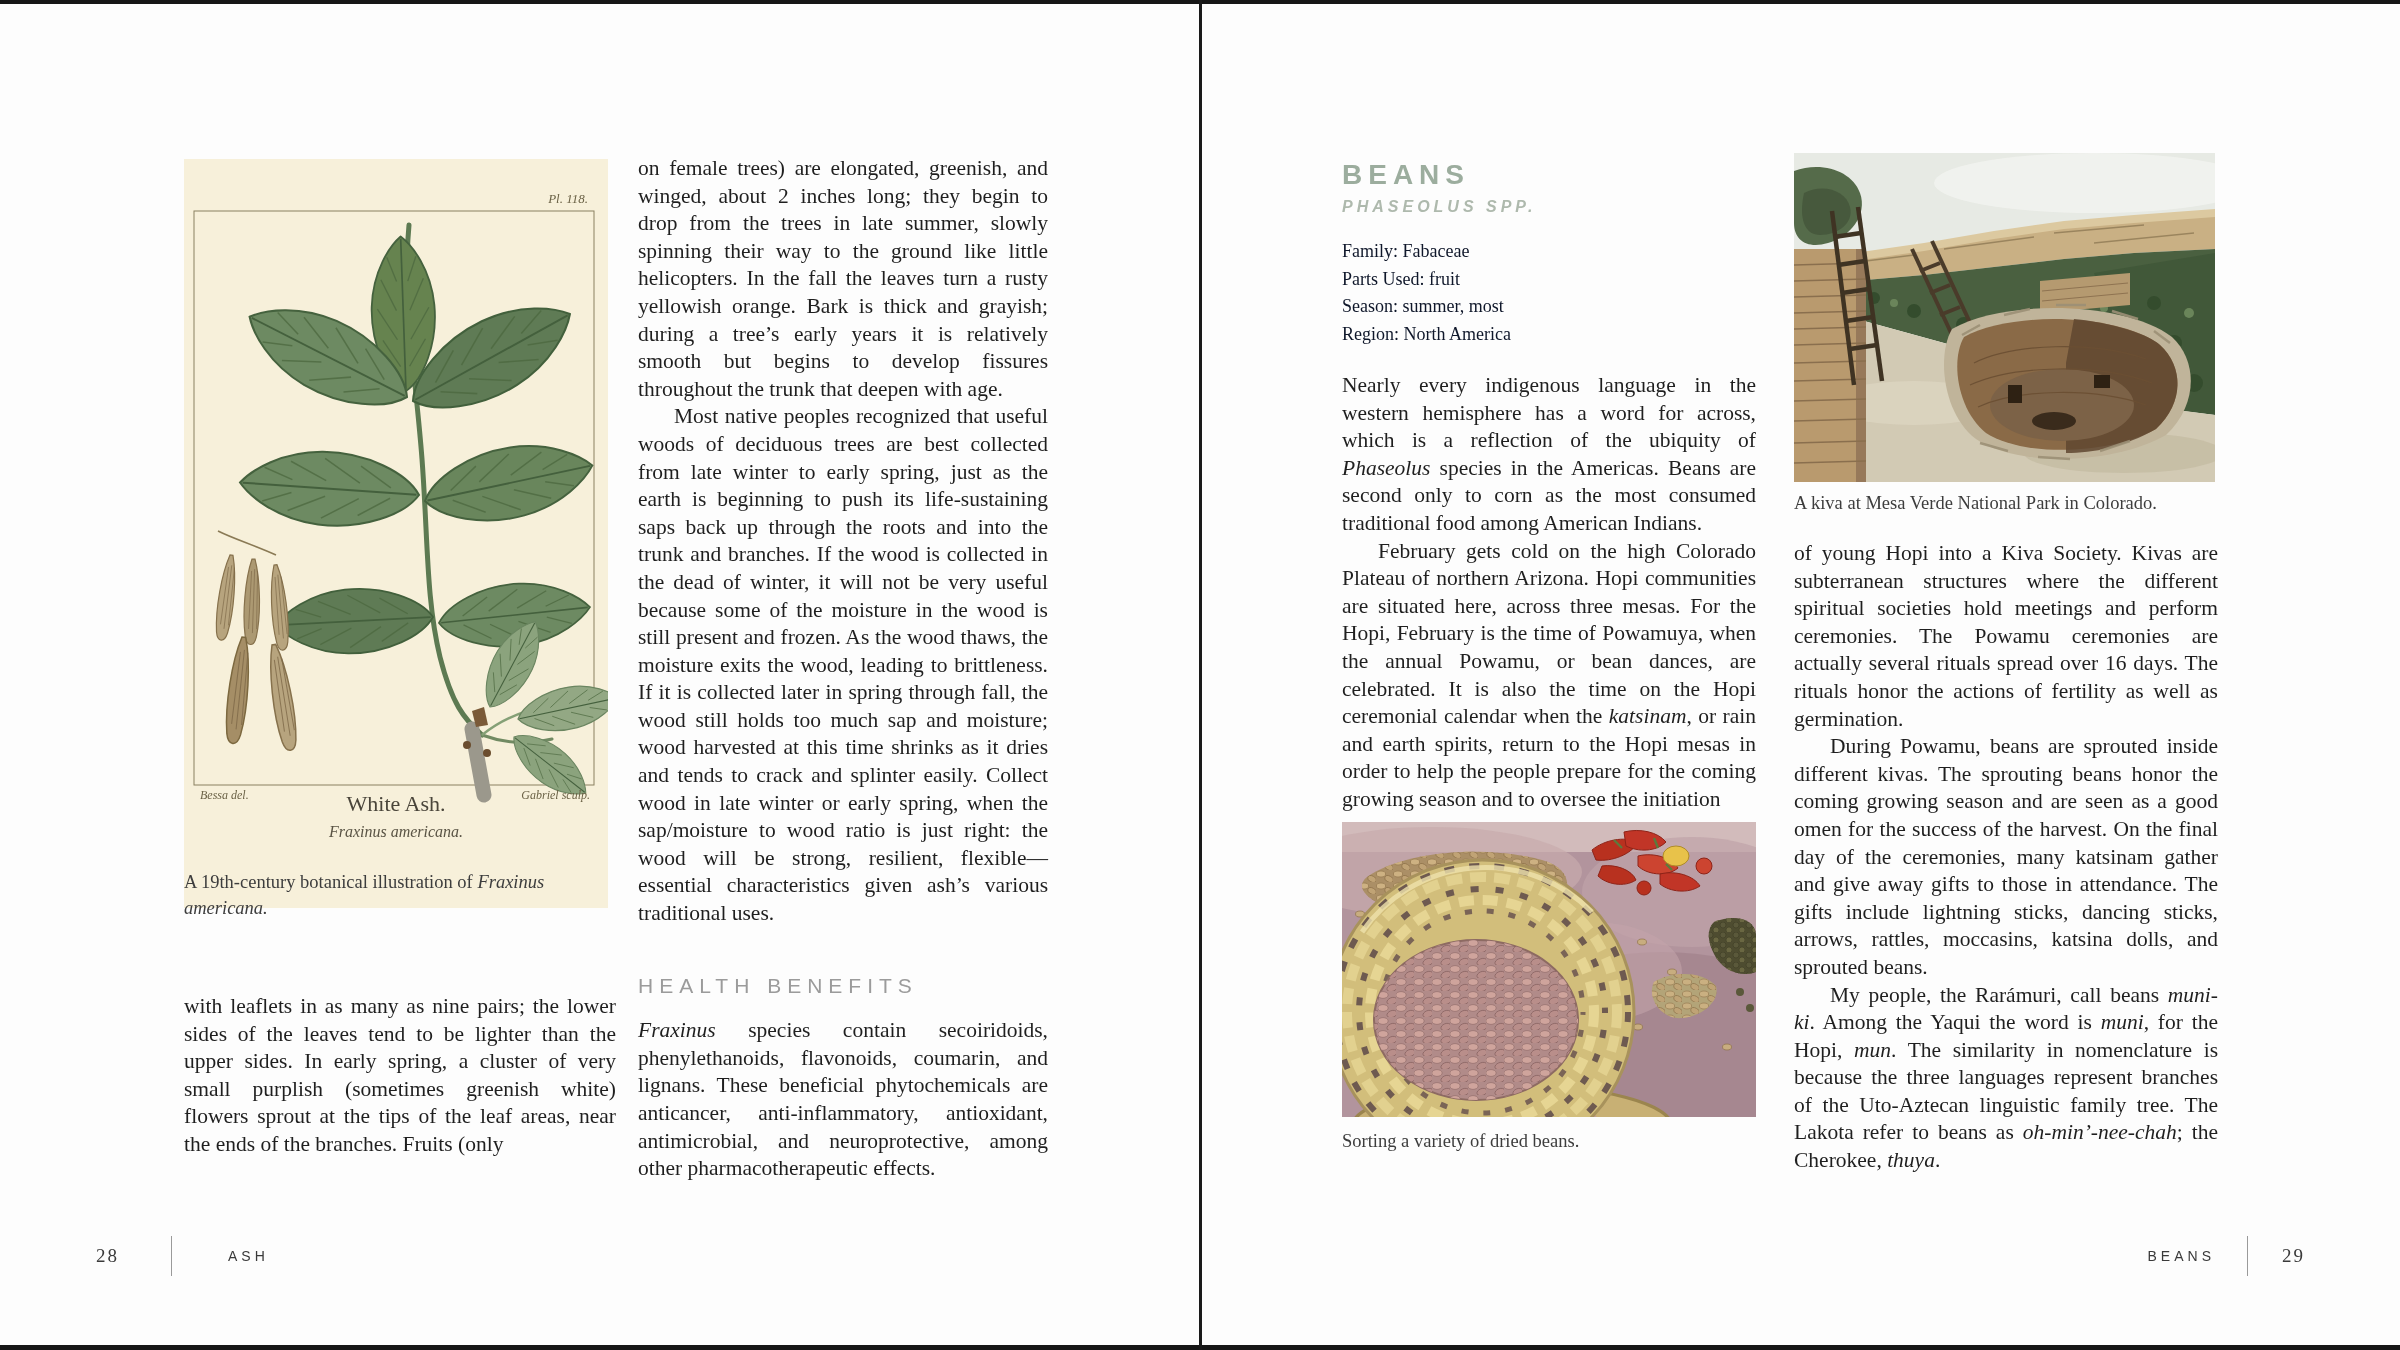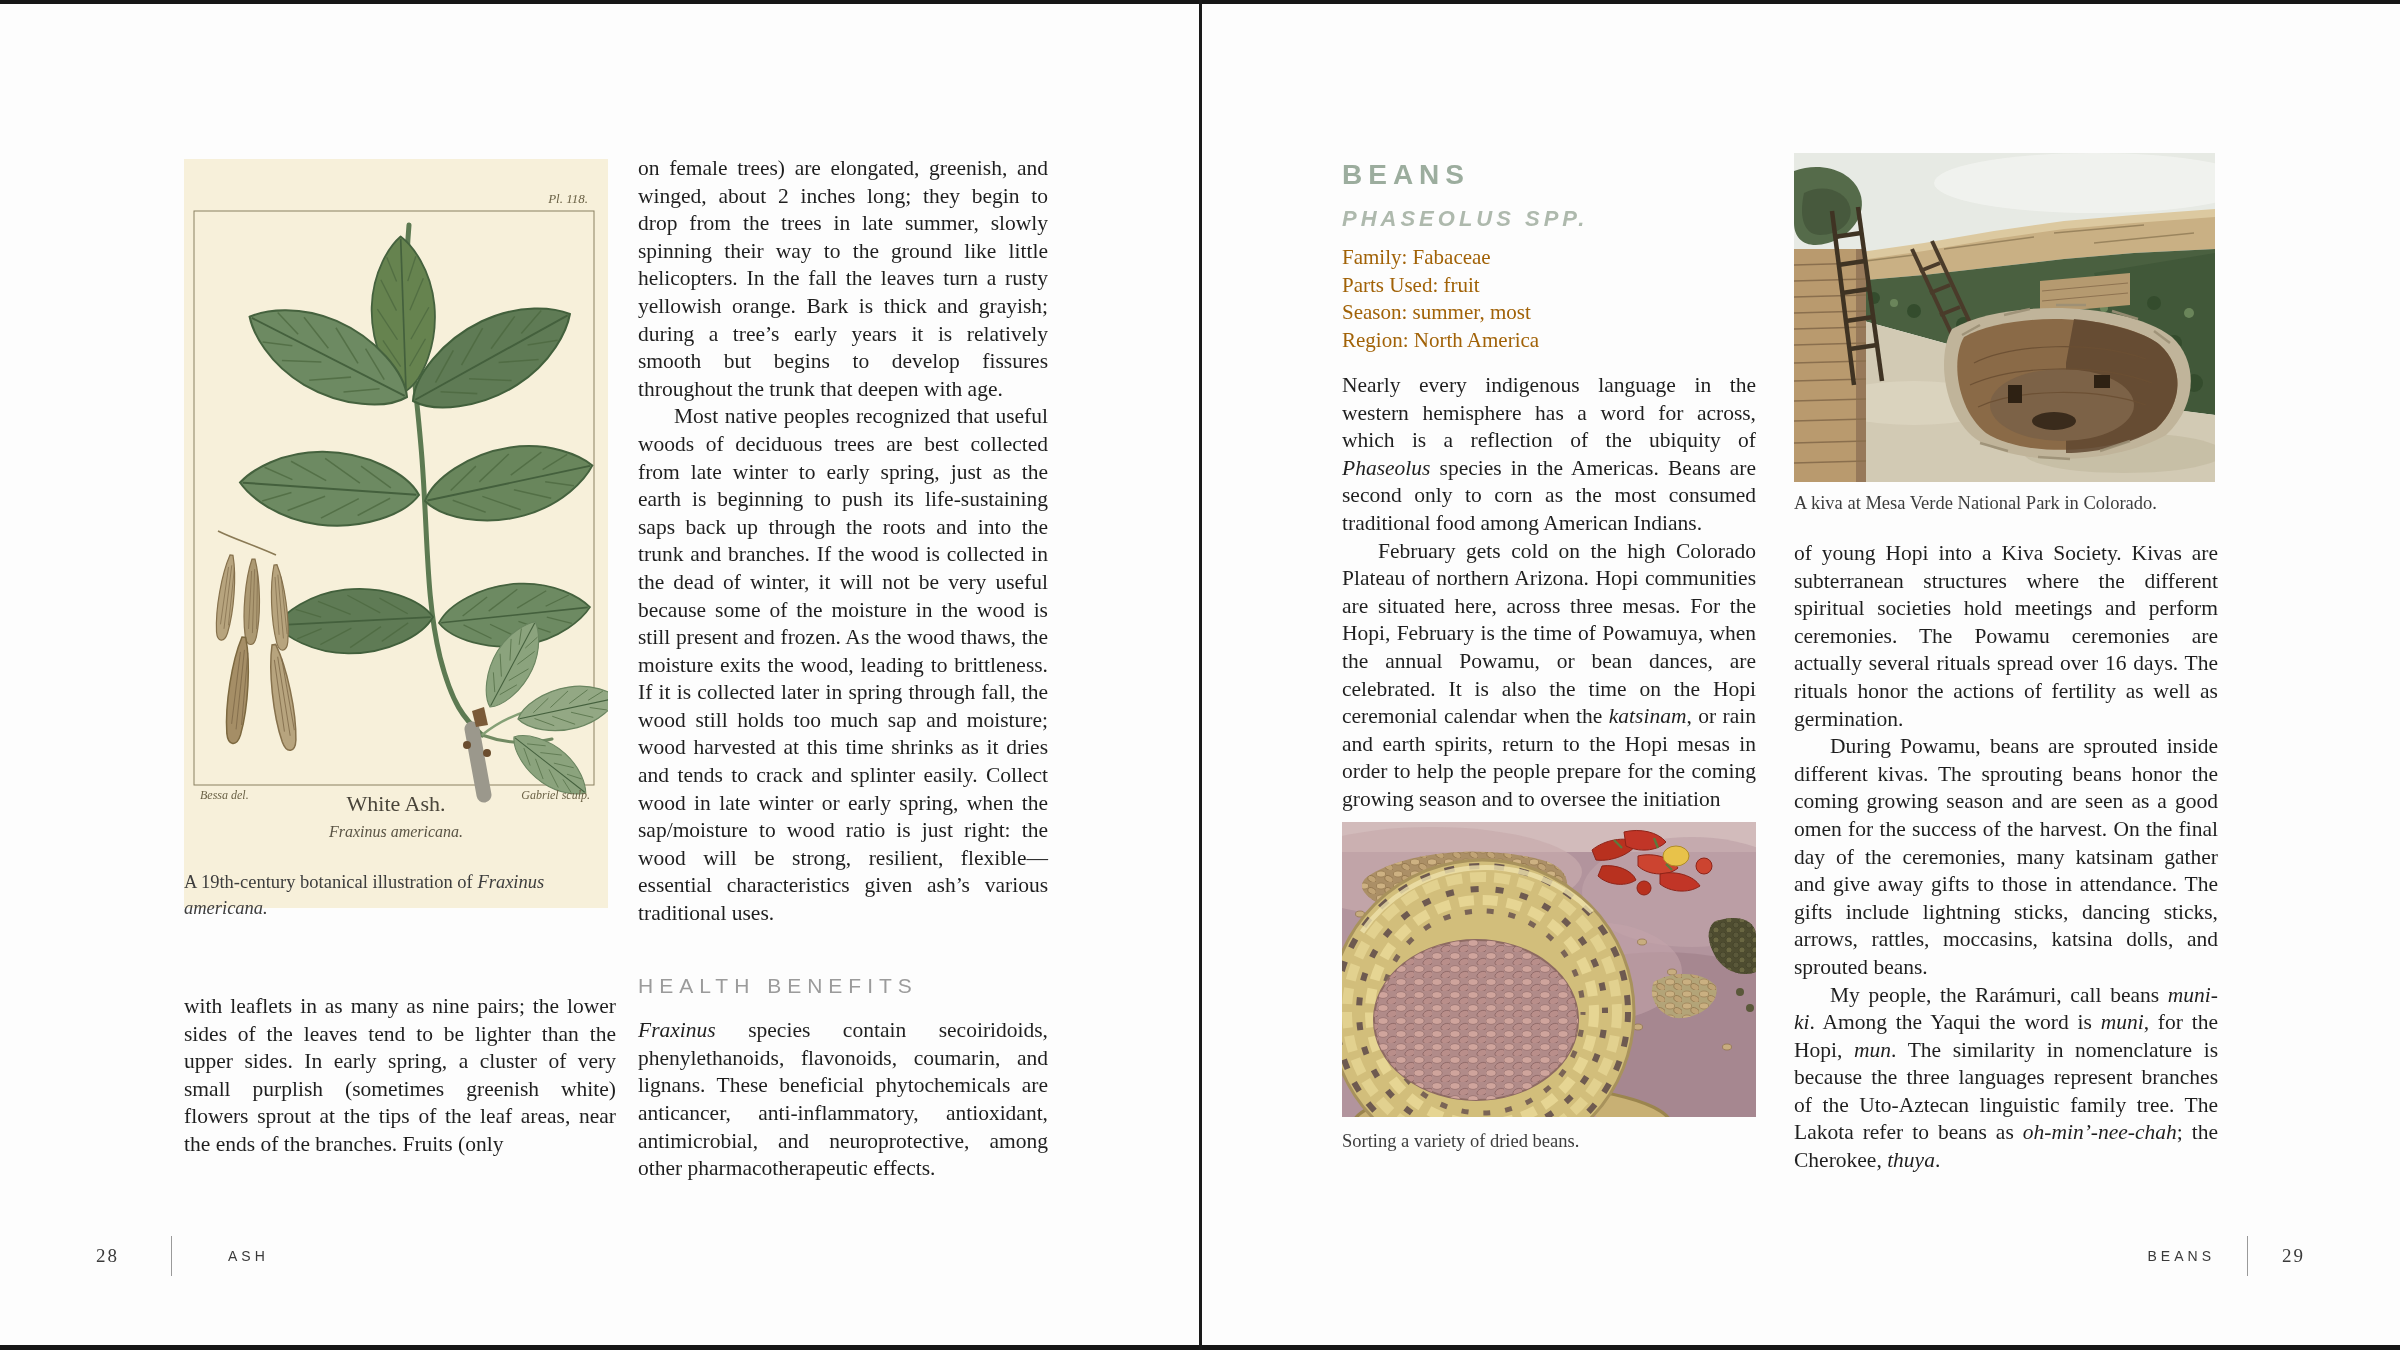--- a/index.html
+++ b/index.html
@@ -20,22 +20,22 @@
 
   .caption{font-size:18.5px;line-height:26px;color:#3d3d3d;text-align:left;}
 
   .plate{background:#fdba74;box-shadow:0 0 0 1px #e7e0c8 inset;}
   .plate svg{display:block;width:100%;height:100%;}
   .plate-label{font-family:"Liberation Serif",serif;}
 
   .rp-title{font-family:"Liberation Sans",sans-serif;font-weight:bold;font-size:28px;
             letter-spacing:6px;color:#9cad9e;line-height:30px;}
   .rp-species{font-family:"Liberation Sans",sans-serif;font-weight:bold;font-style:italic;
-              font-size:22px;letter-spacing:4px;color:#aeb9ad;margin-top:16px;}
-  .rp-info{margin-top:12px;font-size:21px;line-height:27.5px;color:#a16207;}
+              font-size:16px;letter-spacing:4px;color:#aeb9ad;margin-top:8px;}
+  .rp-info{margin-top:22px;font-size:18px;line-height:27.5px;color:#0f172a;}
 
   .health{font-family:"Liberation Sans",sans-serif;font-size:21px;letter-spacing:6px;
           color:#9b9b9b;margin:44px 0 18px 0;}
 
   .figure svg{display:block;width:100%;height:100%;}
 
   .footer{display:flex;align-items:center;height:40px;}
   .folio{font-size:19px;letter-spacing:2px;color:#3a3a3a;}
   .frule{width:1px;height:40px;background:#9a9a9a;}
   .fsection{font-family:"Liberation Sans",sans-serif;font-size:14px;letter-spacing:4px;color:#3a3a3a;}

